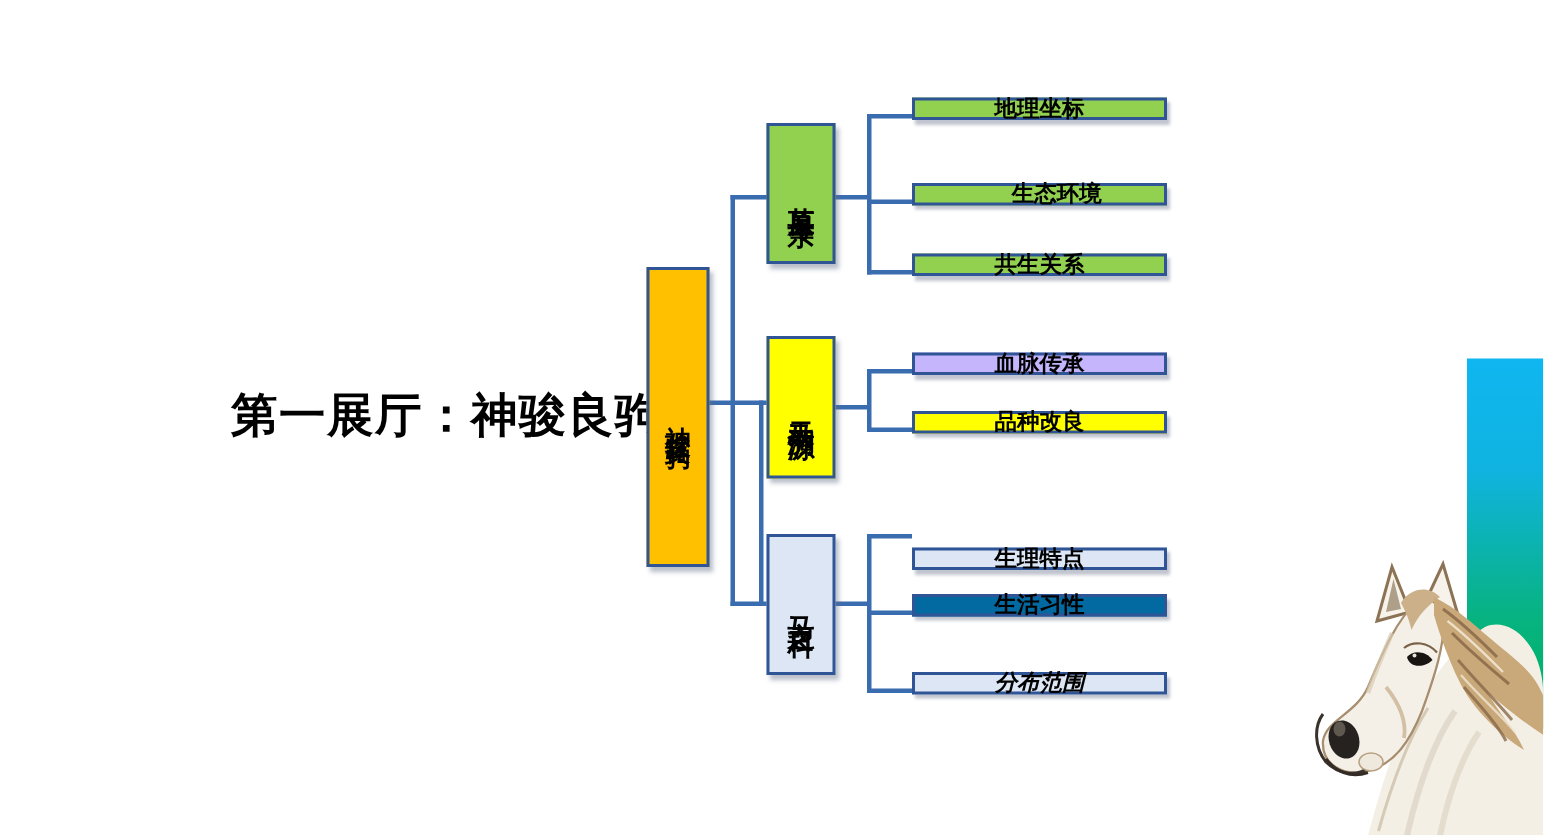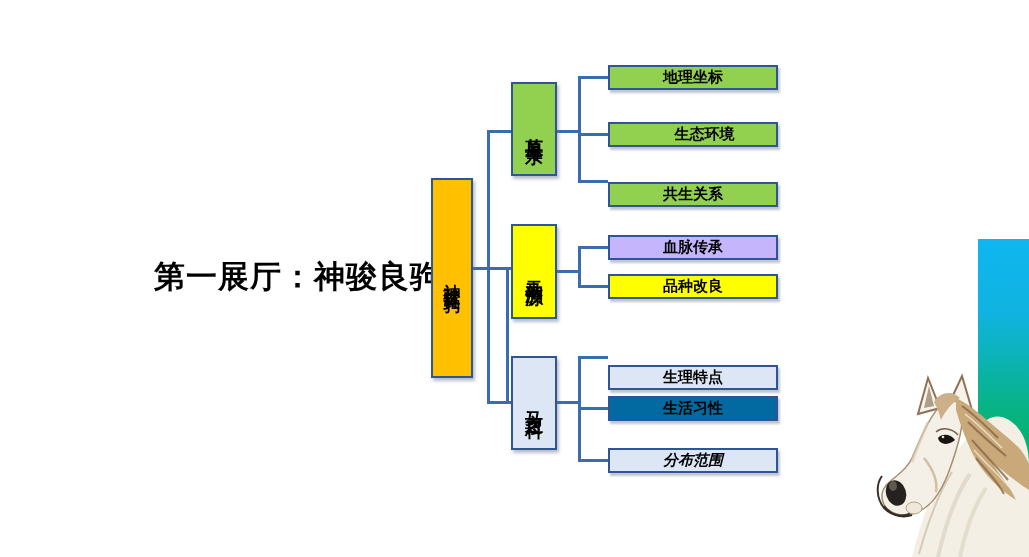--- a/index.html
+++ b/index.html
@@ -24,21 +24,21 @@
     border:2px solid #2f5597;display:flex;align-items:center;justify-content:center;
     box-shadow:2px 3px 3px rgba(100,110,135,0.45);
   }
   .vtext{
     writing-mode:vertical-rl;text-orientation:upright;font-weight:bold;
     font-size:18px;letter-spacing:3px;line-height:1;
   }
   .rootbox .vtext{font-size:17px;letter-spacing:4px;}
   
   .leaf{
-    position:absolute;left:608px;width:170px;height:25px;box-sizing:border-box;
+    position:absolute;left:608px;width:170px;height:15px;box-sizing:border-box;
     border:2px solid #2f5597;display:flex;align-items:center;justify-content:center;
     font-weight:bold;font-size:15px;box-shadow:2px 3px 2px rgba(100,110,135,0.4);
   }
   
   .grad-bar{
     position:absolute;left:978px;top:239px;width:51px;height:247px;
     background:linear-gradient(to bottom,#0fb6f0 0%,#10b3e0 30%,#07b380 70%,#00b05b 100%);
   }
   .horse{position:absolute;left:872px;top:372px;width:157px;height:185px;}
 </style>
@@ -126,21 +126,21 @@
   <div class="vbox" style="top:356px;height:94px;background:#DCE6F4;">
     <span class="vtext">马之百科</span>
   </div>
 
   <div class="leaf" style="top:65px;background:#92D050;">
     <span>地理坐标</span>
   </div>
   <div class="leaf" style="top:122px;background:#92D050;padding-left:23px;">
     <span>生态环境</span>
   </div>
-  <div class="leaf" style="top:182px;background:#92D050;justify-content:center;">
+  <div class="leaf" style="top:169px;background:#92D050;justify-content:center;">
     <span>共生关系</span>
   </div>
 
   <div class="leaf" style="top:235px;background:#c4b5fd;">
     <span>血脉传承</span>
   </div>
   <div class="leaf" style="top:274px;background:#FFFF00;">
     <span>品种改良</span>
   </div>
 

